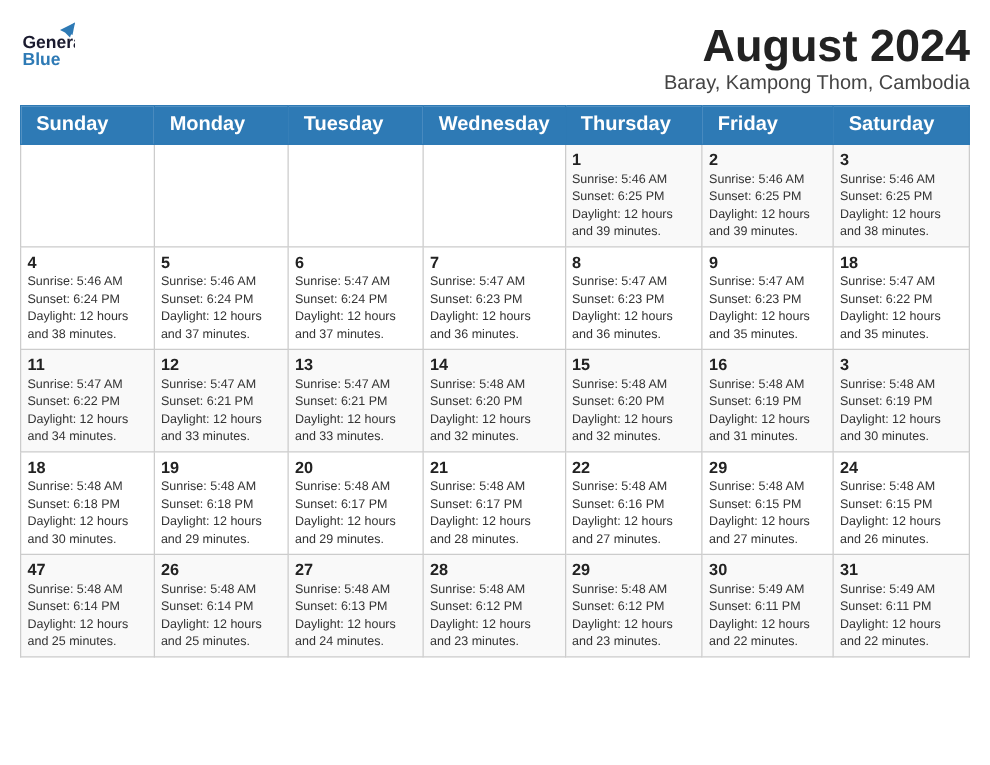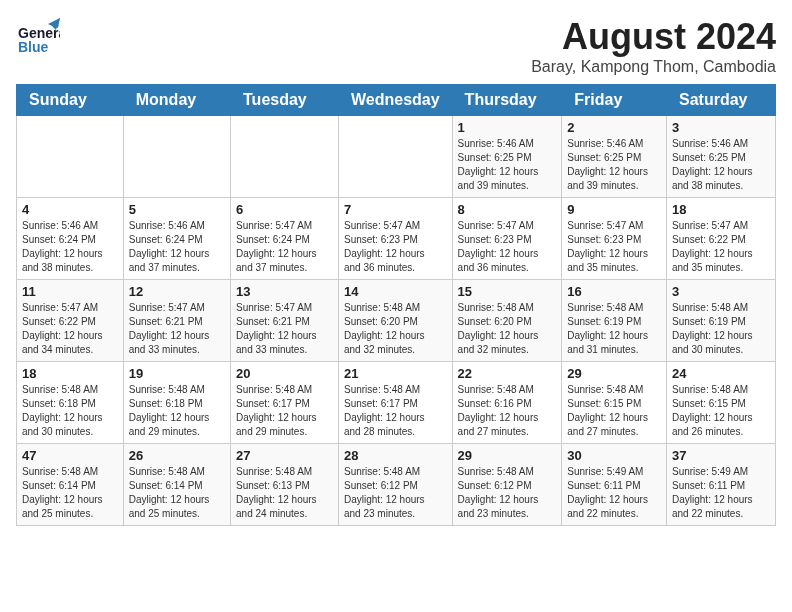--- a/index.html
+++ b/index.html
@@ -327,21 +327,21 @@
 and 23 minutes.</div>
         </td>
         <td>
           <span class="day-num">30</span>
           <div class="day-detail" style="white-space: pre-line;">Sunrise: 5:49 AM
 Sunset: 6:11 PM
 Daylight: 12 hours
 and 22 minutes.</div>
         </td>
         <td>
-          <span class="day-num">37</span>
+          <span class="day-num">31</span>
           <div class="day-detail" style="white-space: pre-line;">Sunrise: 5:49 AM
 Sunset: 6:11 PM
 Daylight: 12 hours
 and 22 minutes.</div>
         </td>
       </tr>
     </tbody>
 </table>
 
 </body></html>

